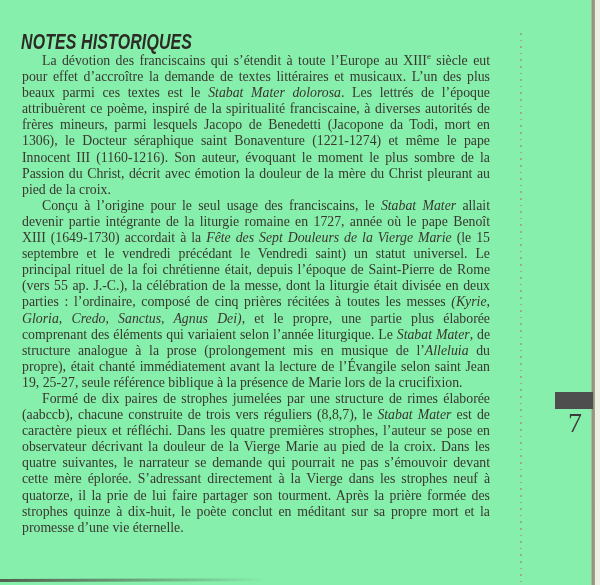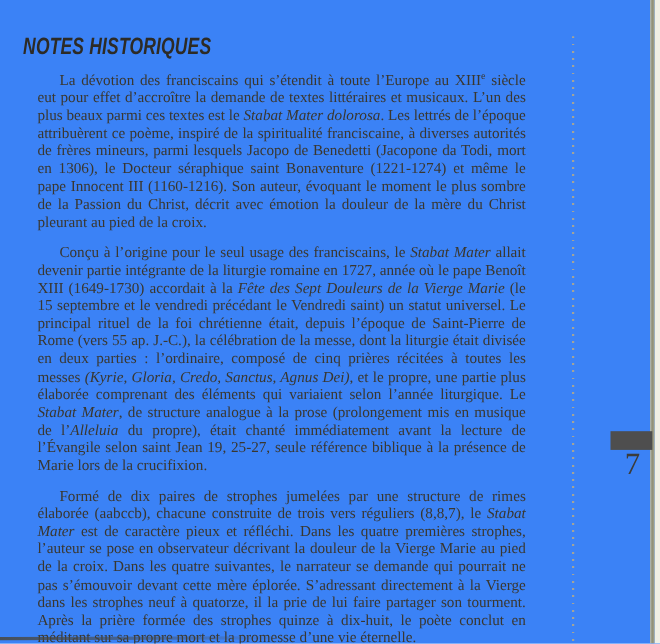--- a/index.html
+++ b/index.html
@@ -5,38 +5,38 @@
   html, body { margin:0; padding:0; }
   body {
     width:600px; height:585px;
     background:#ffffff;
     position:relative;
     overflow:hidden;
     font-family:"Liberation Serif", serif;
   }
   .scan-page {
     position:absolute; inset:0;
-    background:#3b82f6;
+    background:#86efac;
   }
   .title {
     position:absolute; left:21px; top:30px; margin:0;
     font-family:"Liberation Sans", sans-serif;
     font-style:italic; font-weight:700;
     font-size:21.5px; letter-spacing:0.2px;
     color:#2d2b26;
     transform:scaleX(0.74); transform-origin:left top;
     white-space:nowrap;
   }
   .body-text {
     position:absolute; left:22px; top:53px; width:468px;
     font-size:13.8px; line-height:16.1px;
     color:#3a372f;
     text-align:justify;
   }
-  .para { margin:12px; text-indent:20px; }
+  .para { margin:0; text-indent:20px; }
   .para i { font-style:italic; }
   .para sup { font-size:9px; line-height:0; vertical-align:super; }
   .perforation {
     position:absolute; left:520px; top:33px; bottom:0px; width:2px;
     background:repeating-linear-gradient(to bottom, #a3a398 0 1.7px, rgba(0,0,0,0) 1.7px 6.6px);
   }
   .thumb-tab {
     position:absolute; left:555px; top:392px; width:38px; height:17px;
     background:#4e4e4e;
   }

